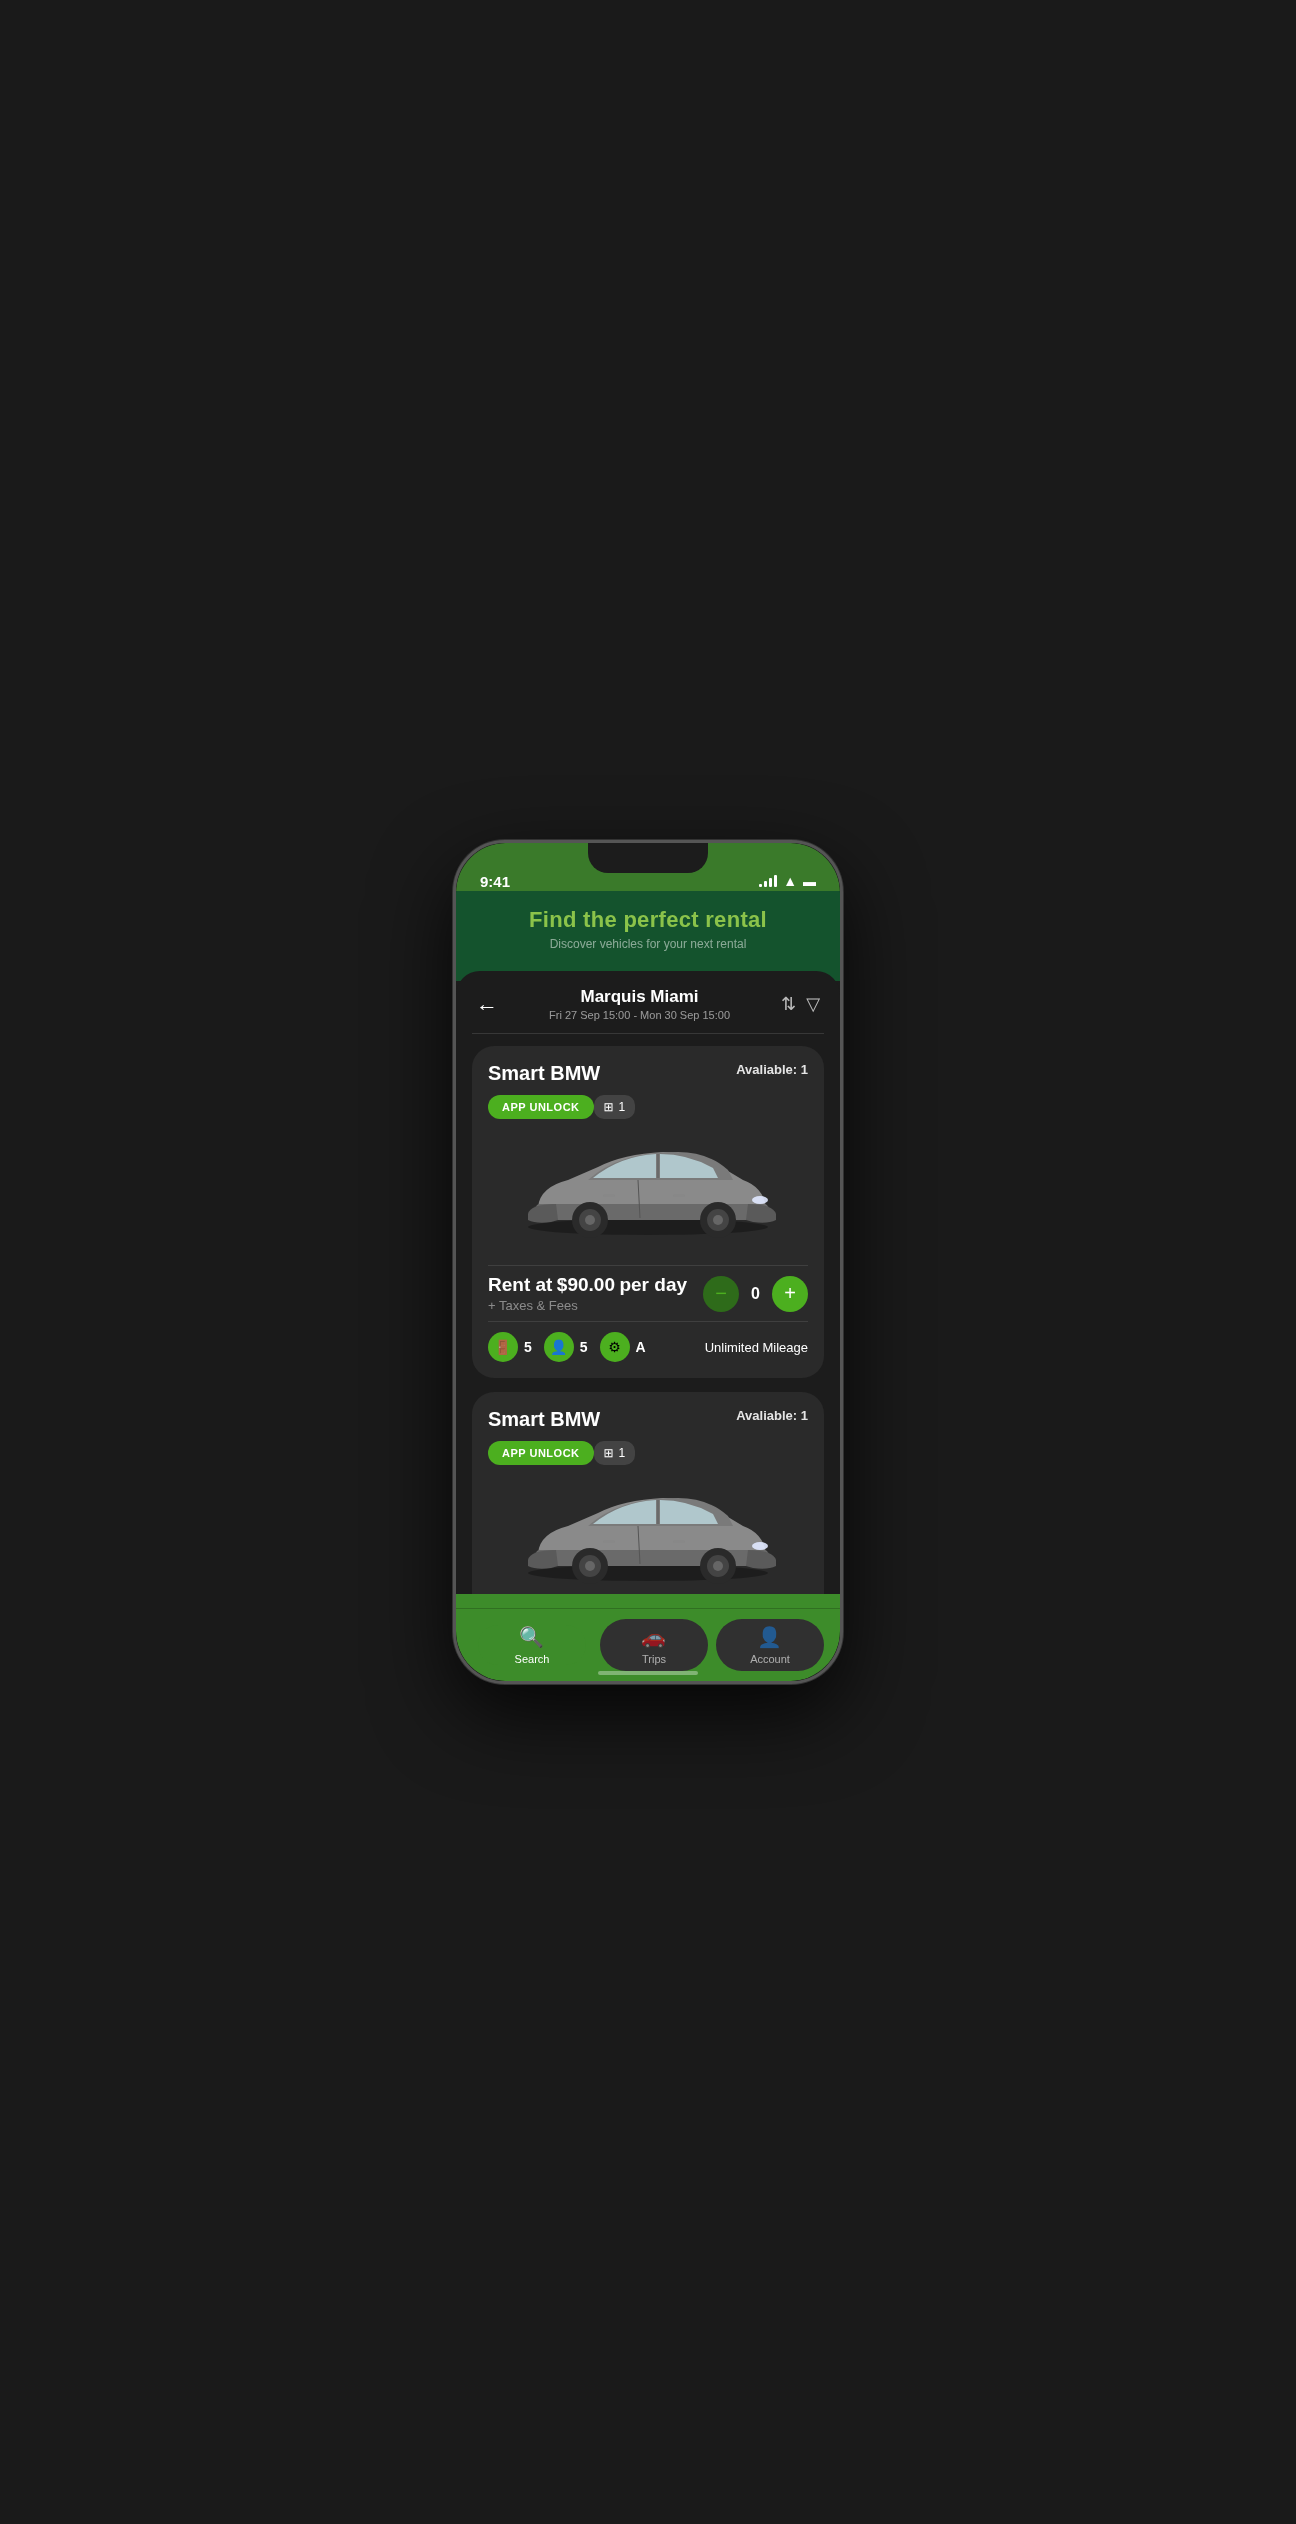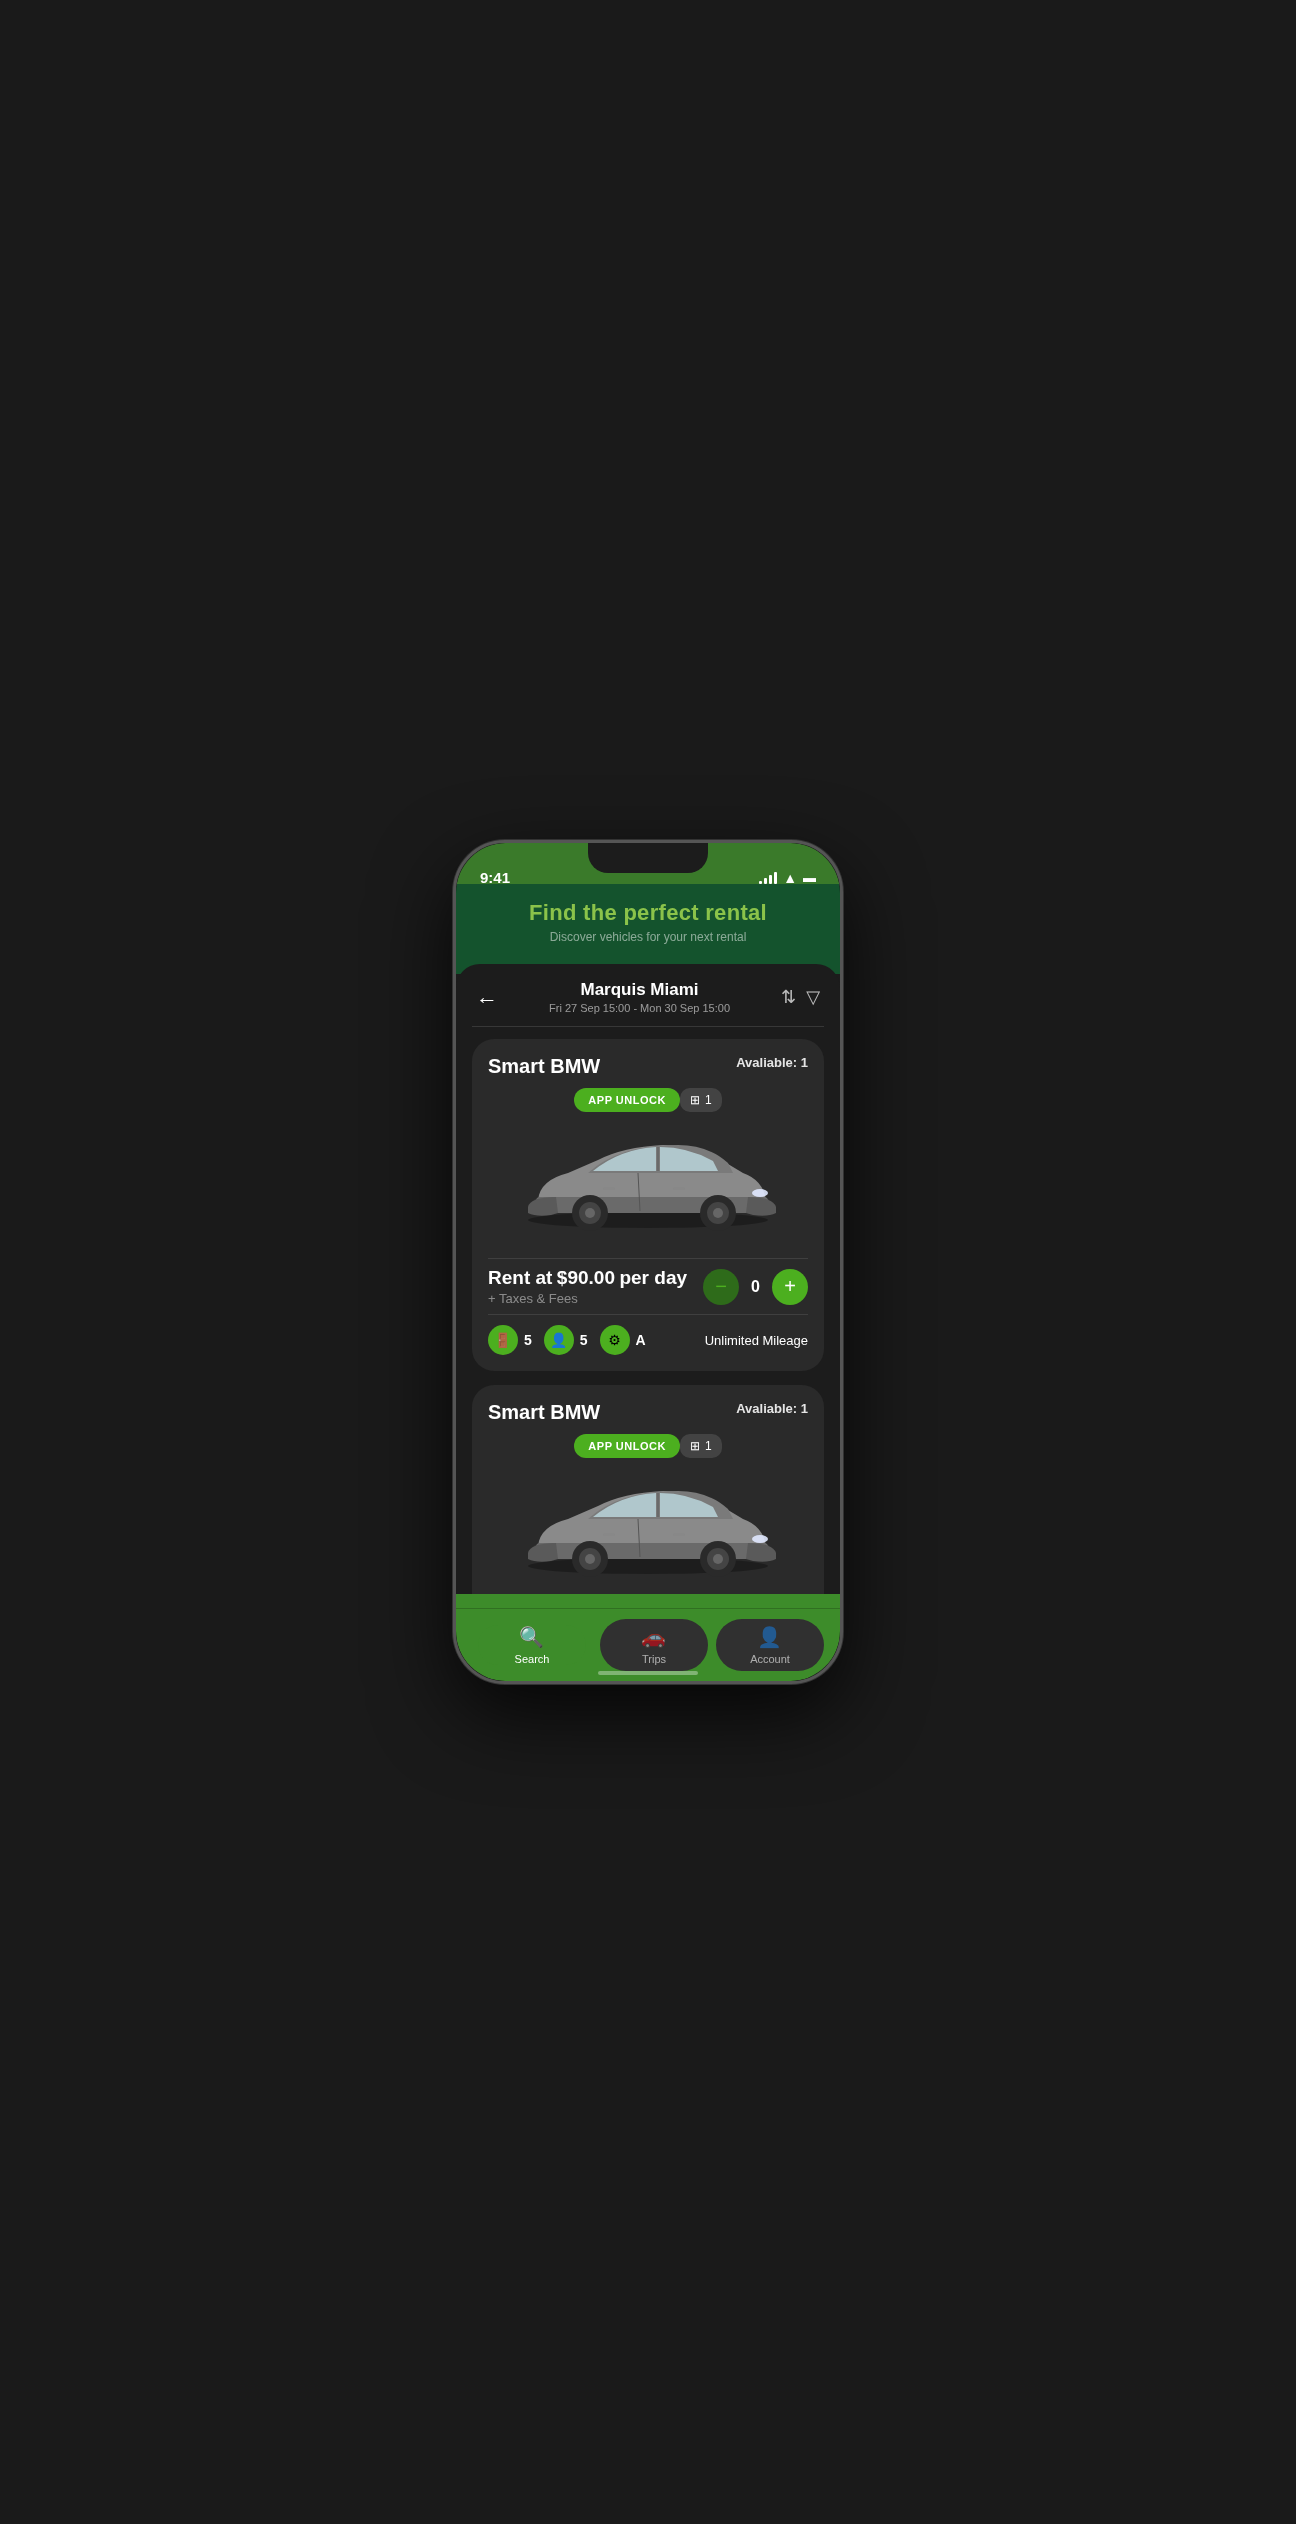--- a/index.html
+++ b/index.html
@@ -23,21 +23,21 @@
     }
     .phone-screen {
       position: absolute;
       top: 0; left: 0; right: 0; bottom: 0;
       border-radius: 50px;
       overflow: hidden;
       background: #1c1c1c;
     }
     
     .status-bar {
-      height: 41px;
+      height: 48px;
       background: #3a7a2a;
       display: flex;
       align-items: center;
       justify-content: space-between;
       padding: 28px 24px 0;
       position: relative;
       z-index: 10;
     }
     .status-time {
       color: white;
@@ -157,21 +157,21 @@
       font-size: 20px;
       font-weight: 800;
     }
     .car-availability {
       color: #e5e5e5;
       font-size: 13px;
       font-weight: 600;
     }
     .car-tags-row {
       display: flex;
-      justify-content: center;
+      justify-content: flex-start;
       align-items: center;
       margin-bottom: 8px;
     }
     .app-unlock-badge {
       background: #4caf1f;
       color: white;
       font-size: 11px;
       font-weight: 800;
       padding: 6px 14px;
       border-radius: 20px;

